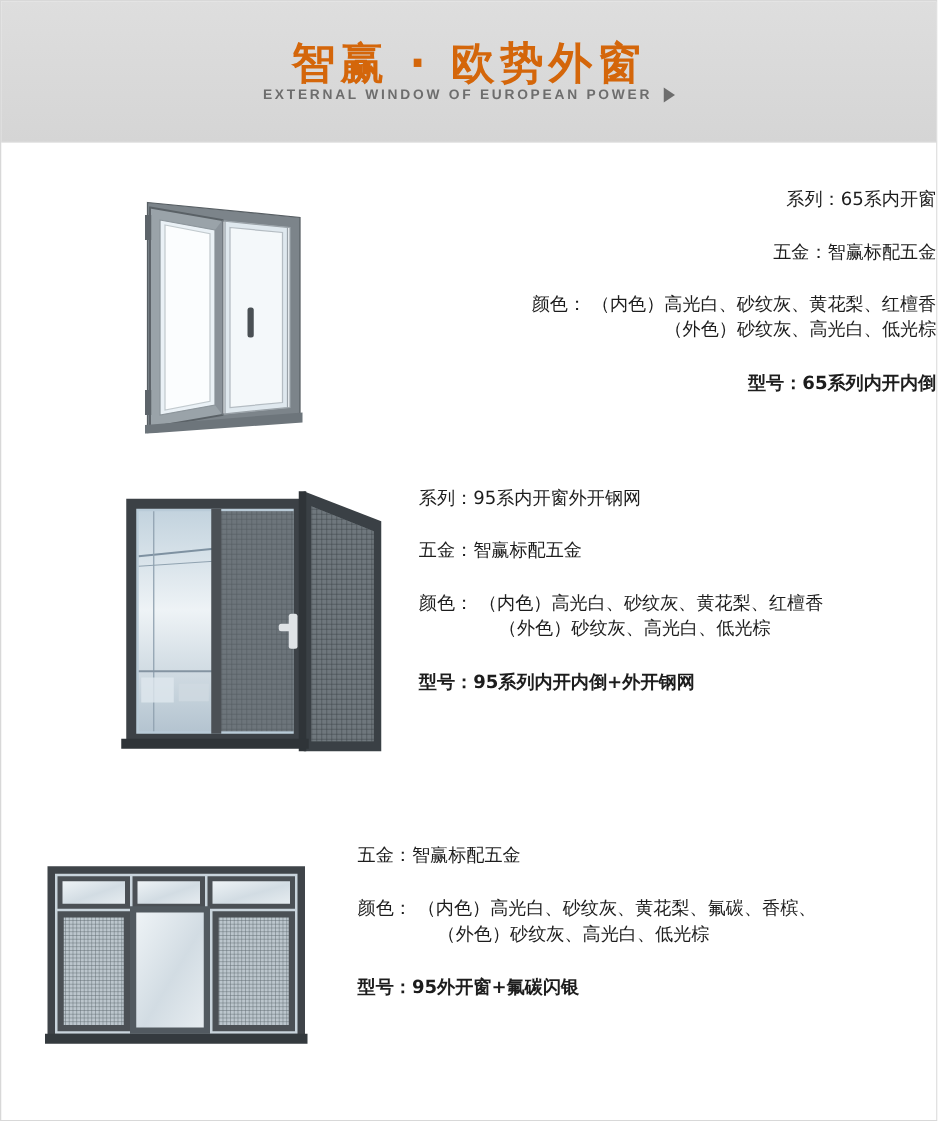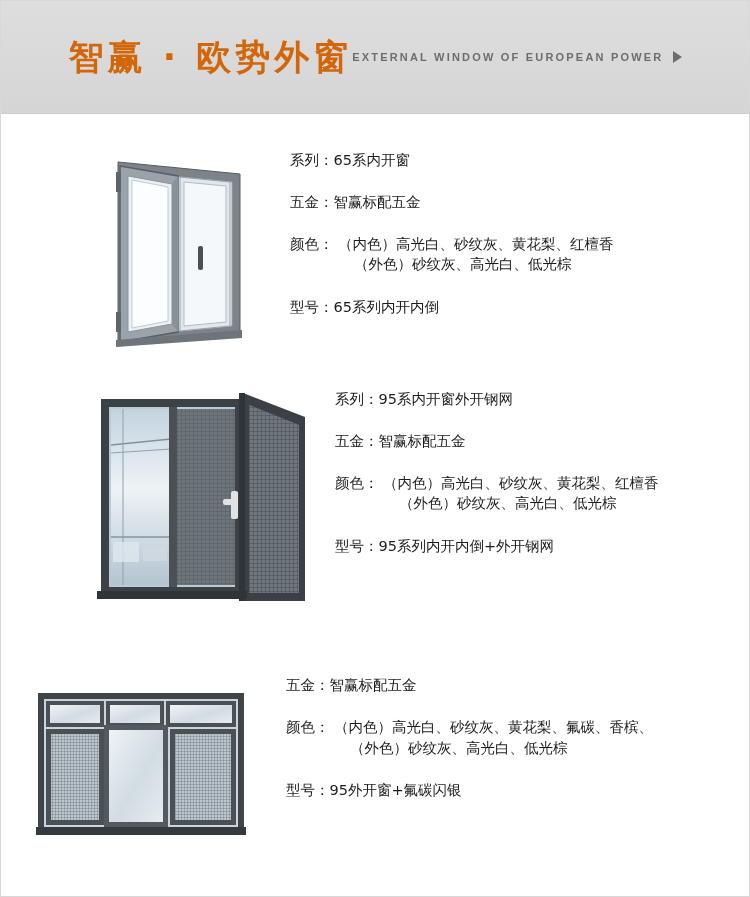--- a/index.html
+++ b/index.html
@@ -24,21 +24,21 @@
   }
 
   
   .banner {
     position: relative;
     width: 100%;
     height: 112px;
     background: #d9d9d9;
     background: linear-gradient(180deg, #dedede 0%, #d5d5d5 100%);
     display: flex;
-    flex-direction: row;
+    flex-direction: column;
     align-items: center;
     justify-content: center;
     border-bottom: 1px solid #cfcfcf;
   }
   .banner-title {
     font-family: "DejaVu Sans", "Liberation Sans", sans-serif;
     font-size: 35px;
     font-weight: bold;
     letter-spacing: 4px;
     color: #d4660a;
@@ -69,21 +69,21 @@
   
   .content {
     padding: 0;
   }
   .product-row {
     display: flex;
     align-items: flex-start;
     width: 100%;
     box-sizing: border-box;
   }
-  .row-1 { padding: 32px 0 0 4px; }
+  .row-1 { padding: 32px 0 0 4px; text-align: right; }
   .row-2 { padding: 38px 0 0 4px; margin-left: 45px; }
   .row-3 { padding: 44px 0 0 0; }
 
   .img-col {
     flex: 0 0 285px;
     display: flex;
     justify-content: center;
     align-items: flex-start;
   }
   .text-col {
@@ -92,21 +92,21 @@
   }
 
   .spec-line {
     font-family: "DejaVu Sans", "Liberation Sans", sans-serif;
     font-size: 14.5px;
     color: #1d1d1d;
     line-height: 1.5;
     margin-bottom: 20px;
     white-space: nowrap;
   }
-  .spec-line:last-child { margin-bottom: 0; }
+  .spec-line:last-child { margin-bottom: 0; font-weight: bold; }
   .spec-line.multi { white-space: normal; }
   .spec-sub {
     display: block;
     padding-left: 64px;
     white-space: nowrap;
     font-family: Liberation Mono, monospace;
   }
   .spec-sub.wrap2 { padding-left: 64px; }
 
   

